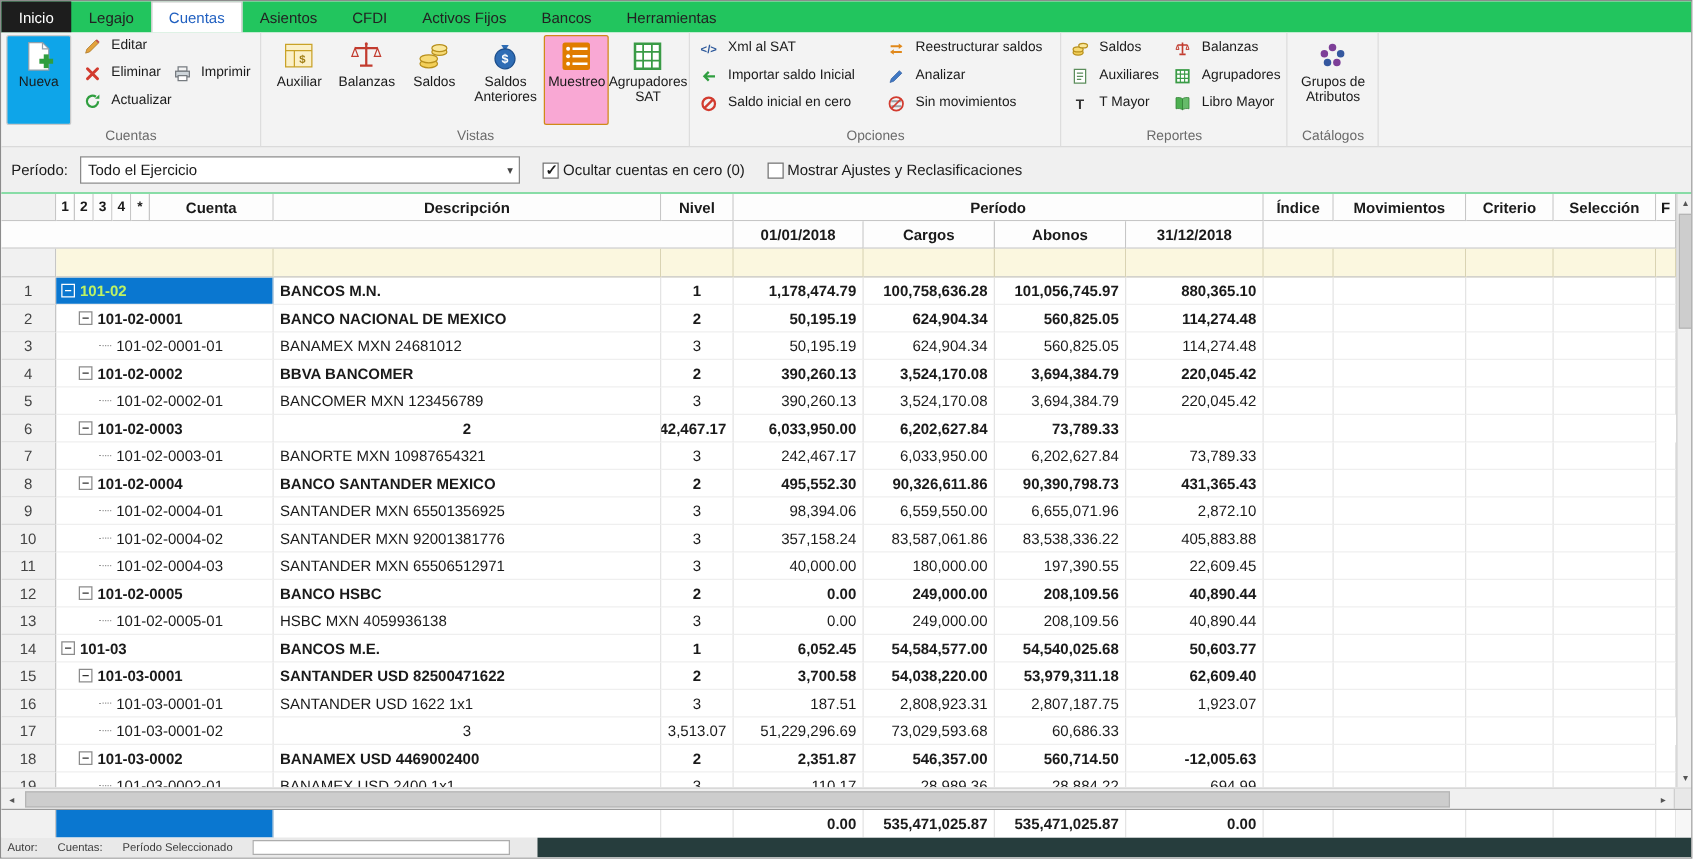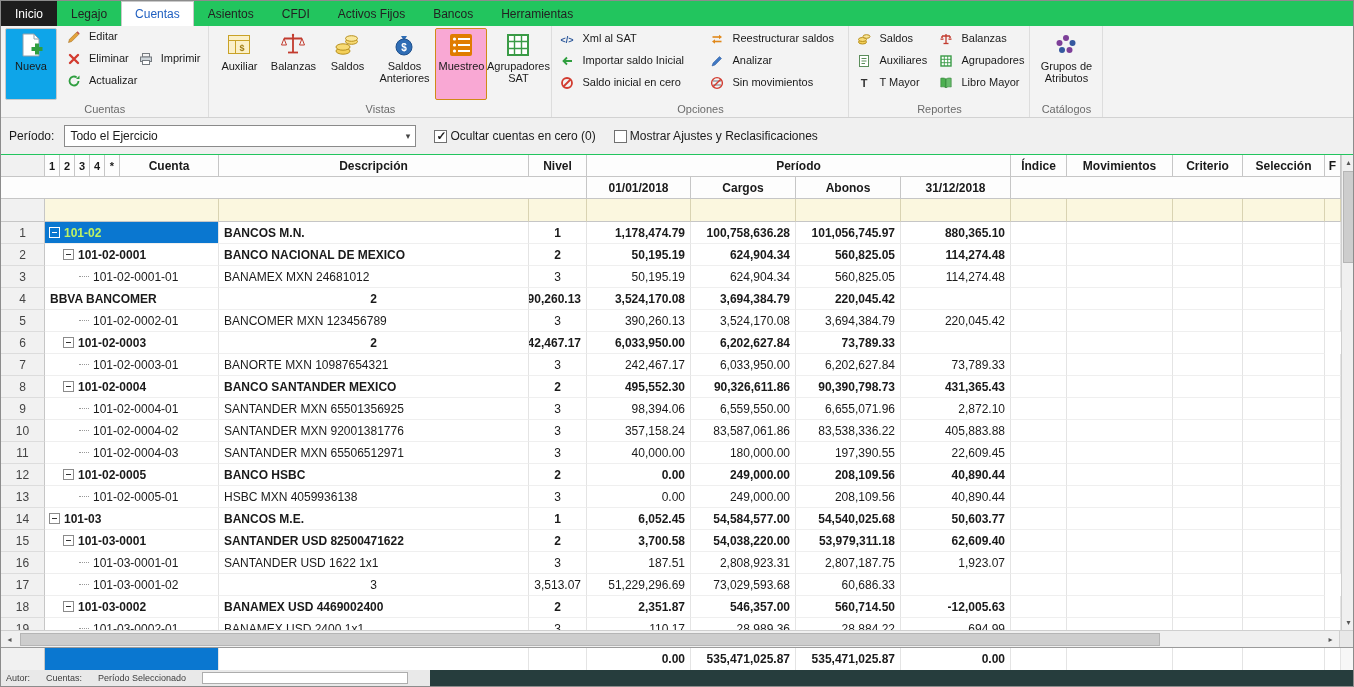--- a/index.html
+++ b/index.html
@@ -503,20 +503,24 @@
             <div class="c num">560,825.05</div>
             <div class="c num">114,274.48</div>
             <div class="c "></div>
             <div class="c "></div>
             <div class="c "></div>
             <div class="c "></div>
             <div class="c "></div>
           </div>
           <div class="rgrid row b">
             <div class="c rownum">4</div>
+            <div class="c ind2">
+              <span class="expbox"></span>
+              <span>101-02-0002</span>
+            </div>
             <div class="c ">BBVA BANCOMER</div>
             <div class="c ctr">2</div>
             <div class="c num">390,260.13</div>
             <div class="c num">3,524,170.08</div>
             <div class="c num">3,694,384.79</div>
             <div class="c num">220,045.42</div>
             <div class="c "></div>
             <div class="c "></div>
             <div class="c "></div>
             <div class="c "></div>

